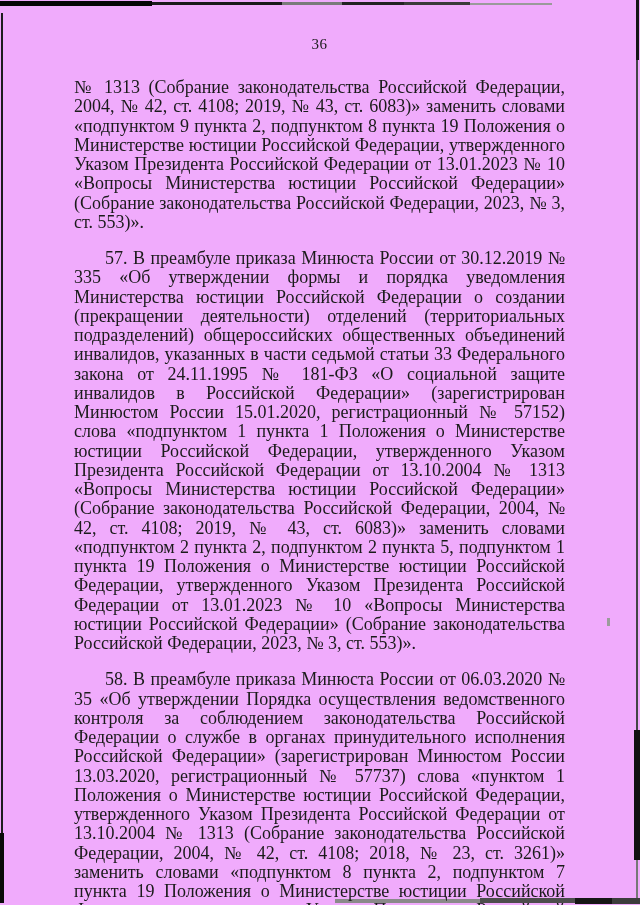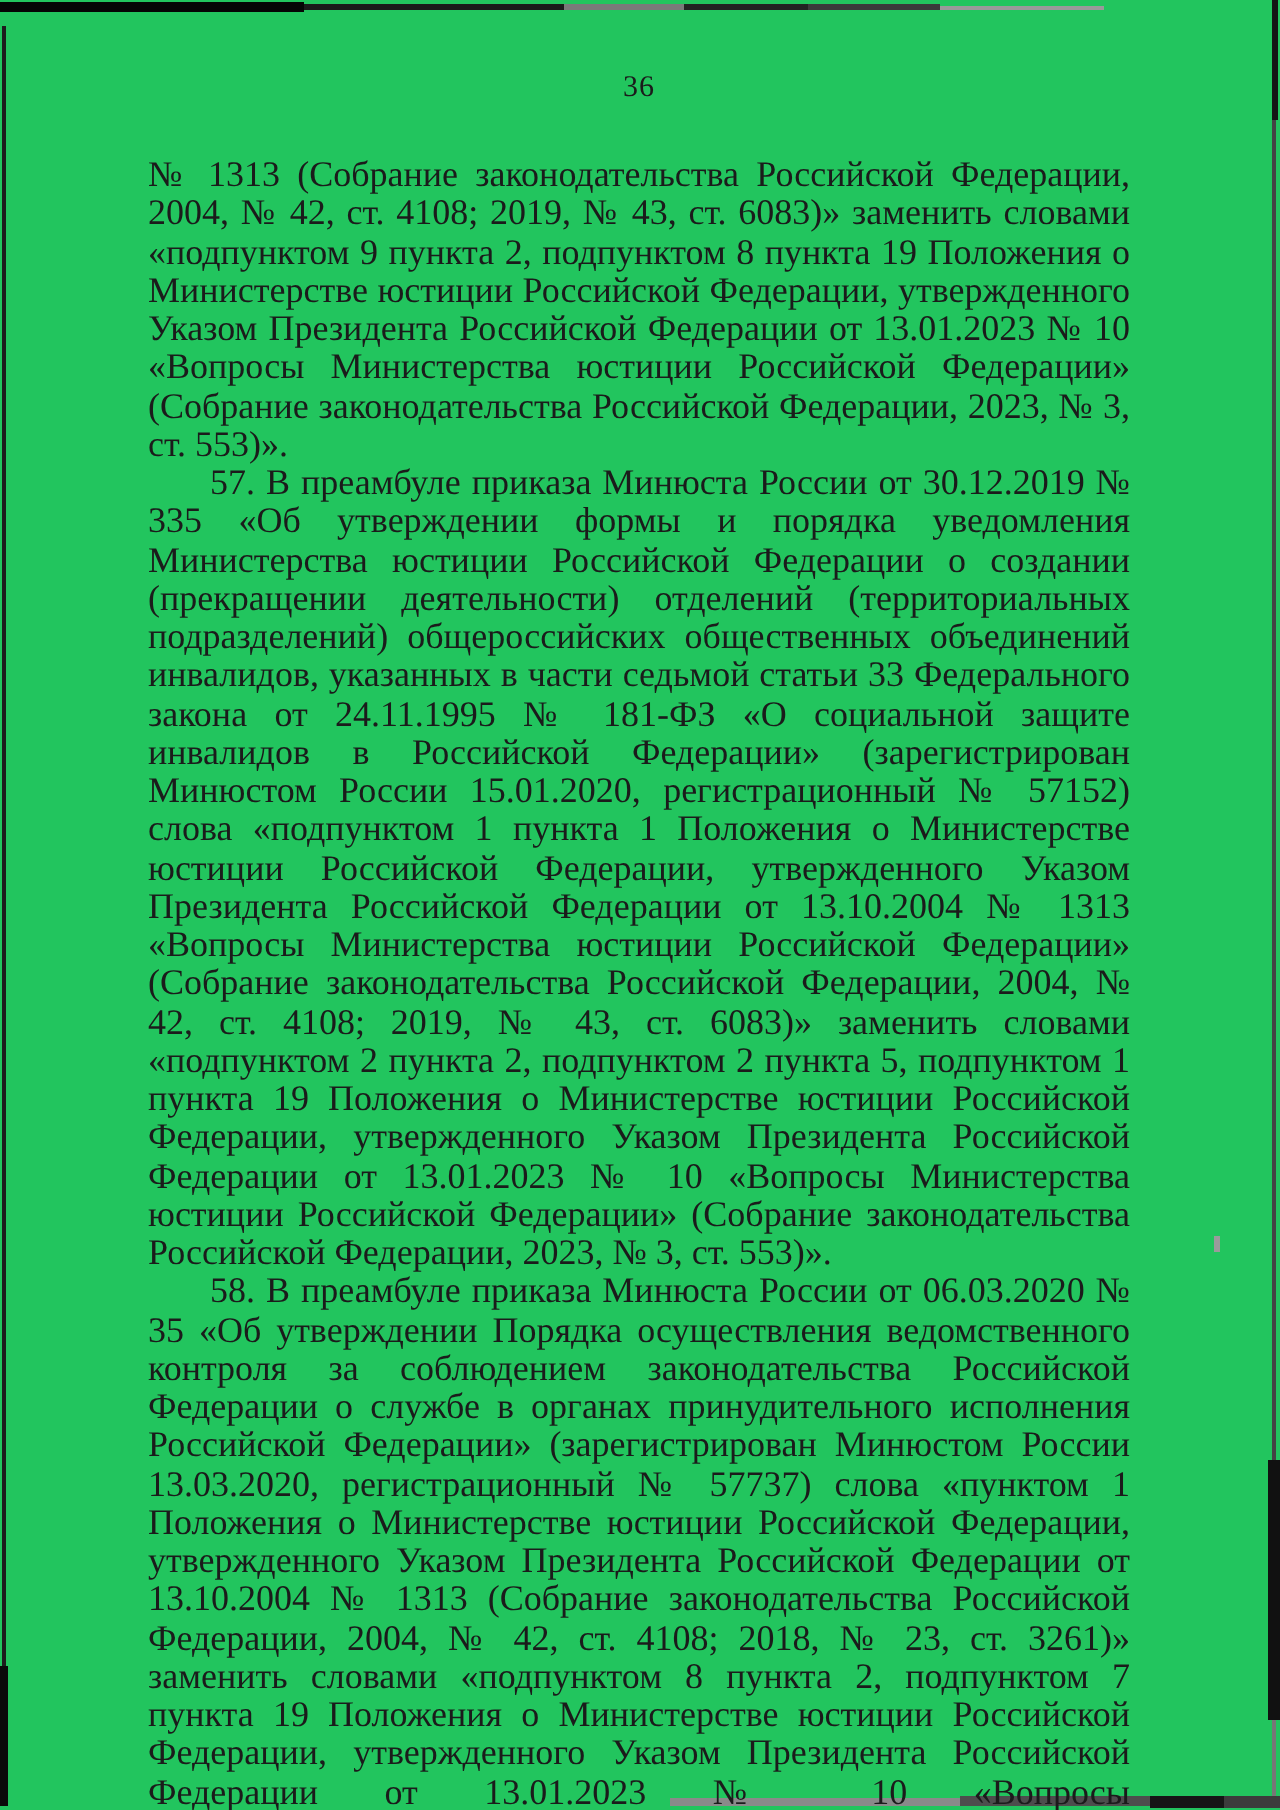--- a/index.html
+++ b/index.html
@@ -4,21 +4,21 @@
 <style>
   html, body {
     margin: 0;
     padding: 0;
     background: #ffffff;
   }
   .scan-page {
     position: relative;
     width: 640px;
     height: 905px;
-    background: #22c55e;
+    background: #f0abfc;
     overflow: hidden;
     font-family: "Liberation Serif", serif;
     color: #1b1b1b;
   }
   
   .artifact { position: absolute; }
   .edge-top-1    { left: 0;   top: 1px;   width: 152px; height: 5px;   background: #050505; }
   .edge-top-2    { left: 152px; top: 2px; width: 130px; height: 3px;   background: #1a1a1a; }
   .edge-top-3    { left: 282px; top: 2px; width: 60px;  height: 3px;   background: #7a7a7a; }
   .edge-top-4    { left: 342px; top: 2px; width: 62px;  height: 3px;   background: #222222; }
@@ -53,20 +53,21 @@
     font-size: 18px;
     line-height: 19.25px;
     text-align: justify;
   }
   .content p {
     margin: 0;
     padding: 0;
   }
   .content p.indented {
     text-indent: 31px;
+    margin-top: 17px;
   }
   .content p.cutoff {
     text-align-last: justify;
   }
 </style>
 </head>
 <body>
 
 <div class="scan-page">
 

